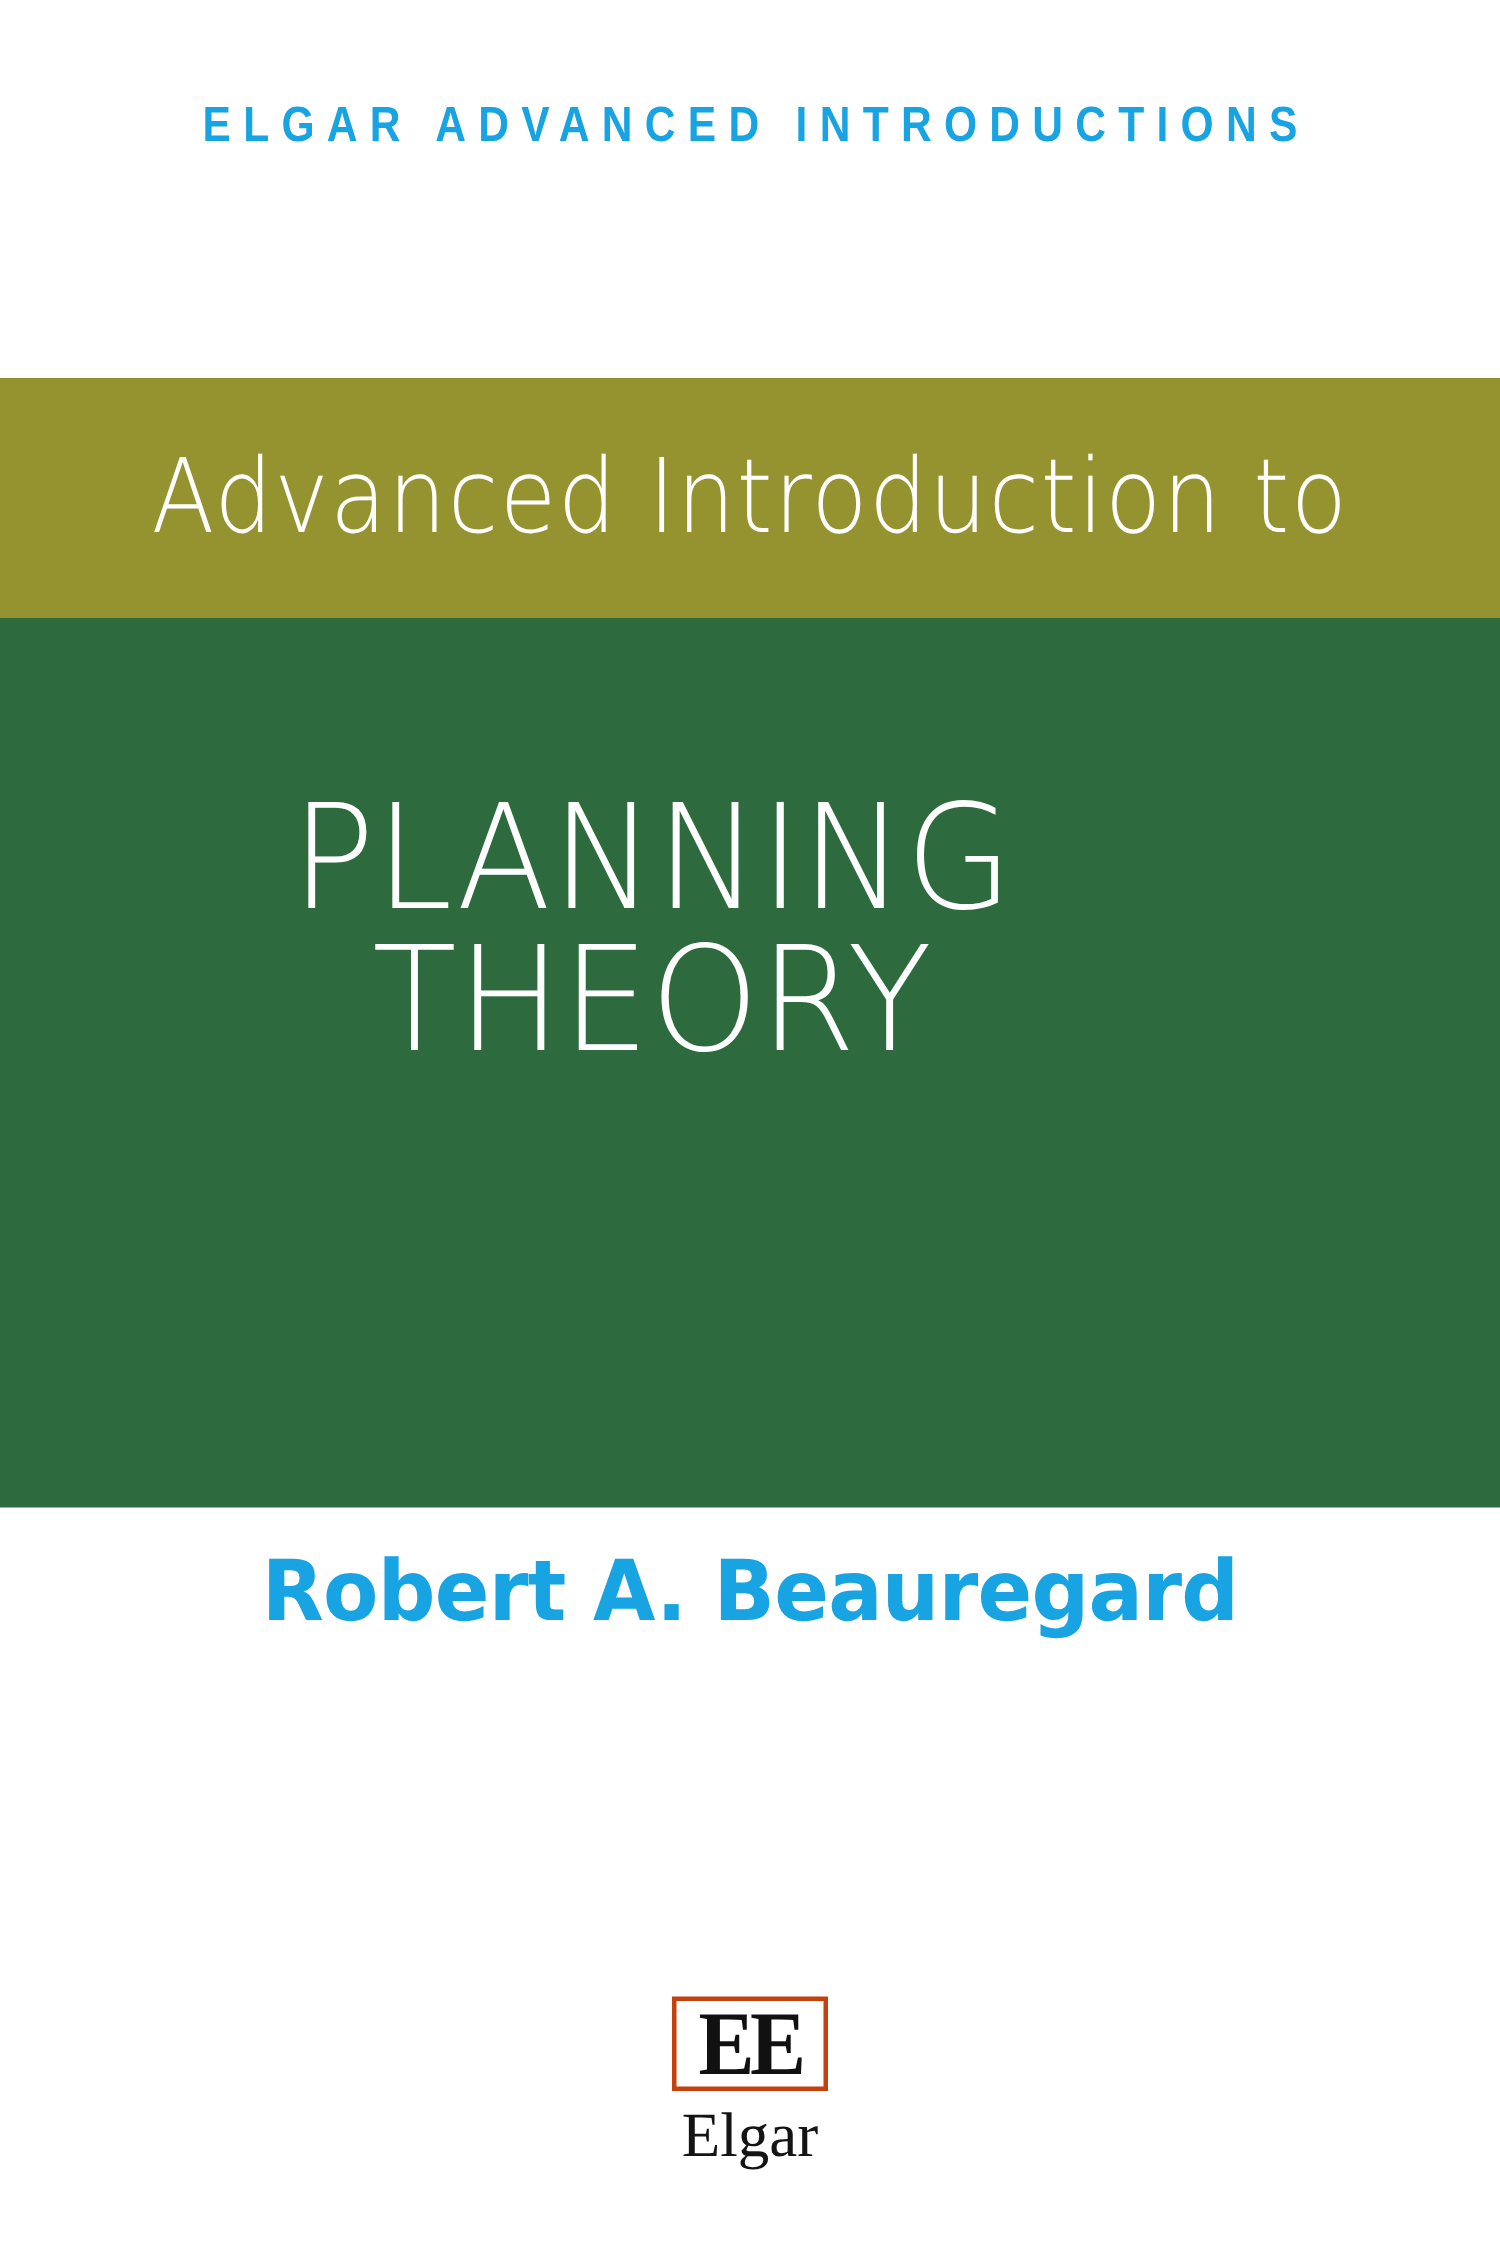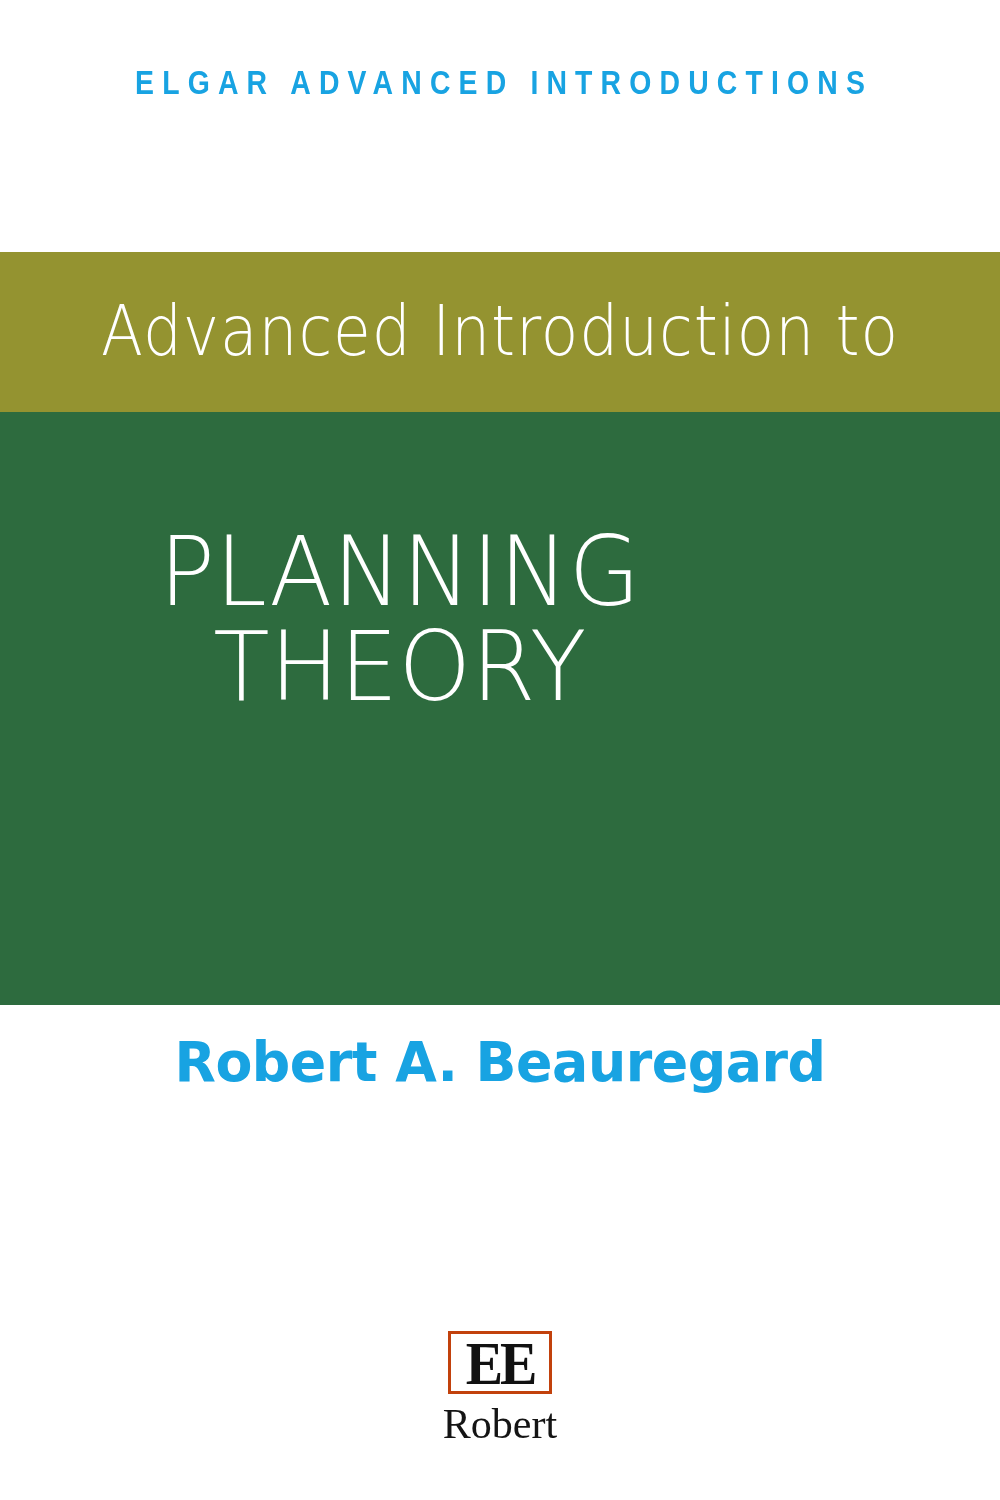--- a/index.html
+++ b/index.html
@@ -83,20 +83,21 @@
     top: 112px;
     width: 800px;
     text-align: center;
     color: #FFFFFF;
     font-family: "DejaVu Sans", sans-serif;
     font-weight: 300;
     font-size: 97px;
     line-height: 95px;
     letter-spacing: 0.5px;
     white-space: nowrap;
+    padding-left: 35px;
   }
   .main-title .tline {
     display: block;
     transform: scaleX(0.95);
     transform-origin: 50% 50%;
   }
 
   
   .author {
     position: absolute;
@@ -171,16 +172,16 @@
       <span class="tline">THEORY</span>
     </div>
   </div>
 
   <div class="author">Robert A. Beauregard</div>
 
   <div class="logo">
     <div class="logo-box">
       <span class="logo-box-inner">EE</span>
     </div>
-    <div class="logo-word">Robert</div>
+    <div class="logo-word">Elgar</div>
   </div>
 
 </div>
 
 </body></html>

